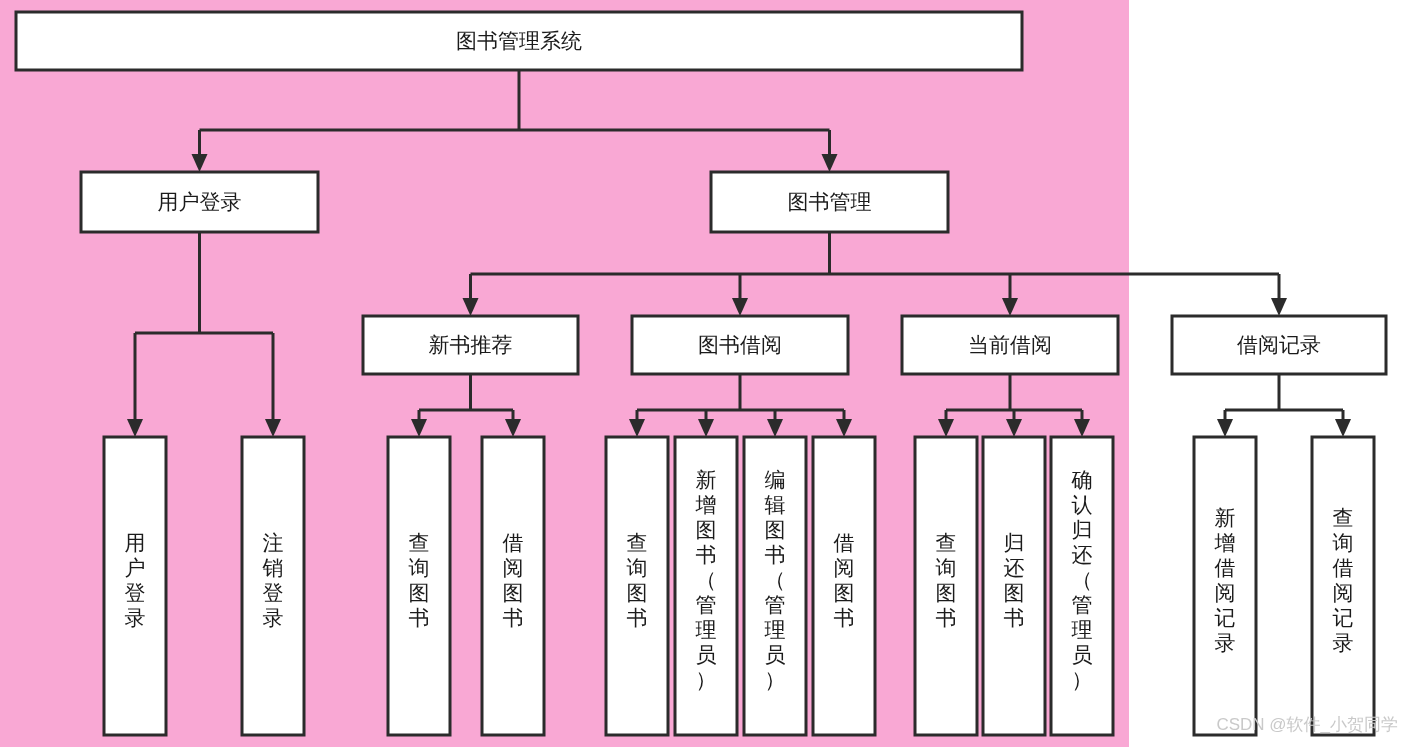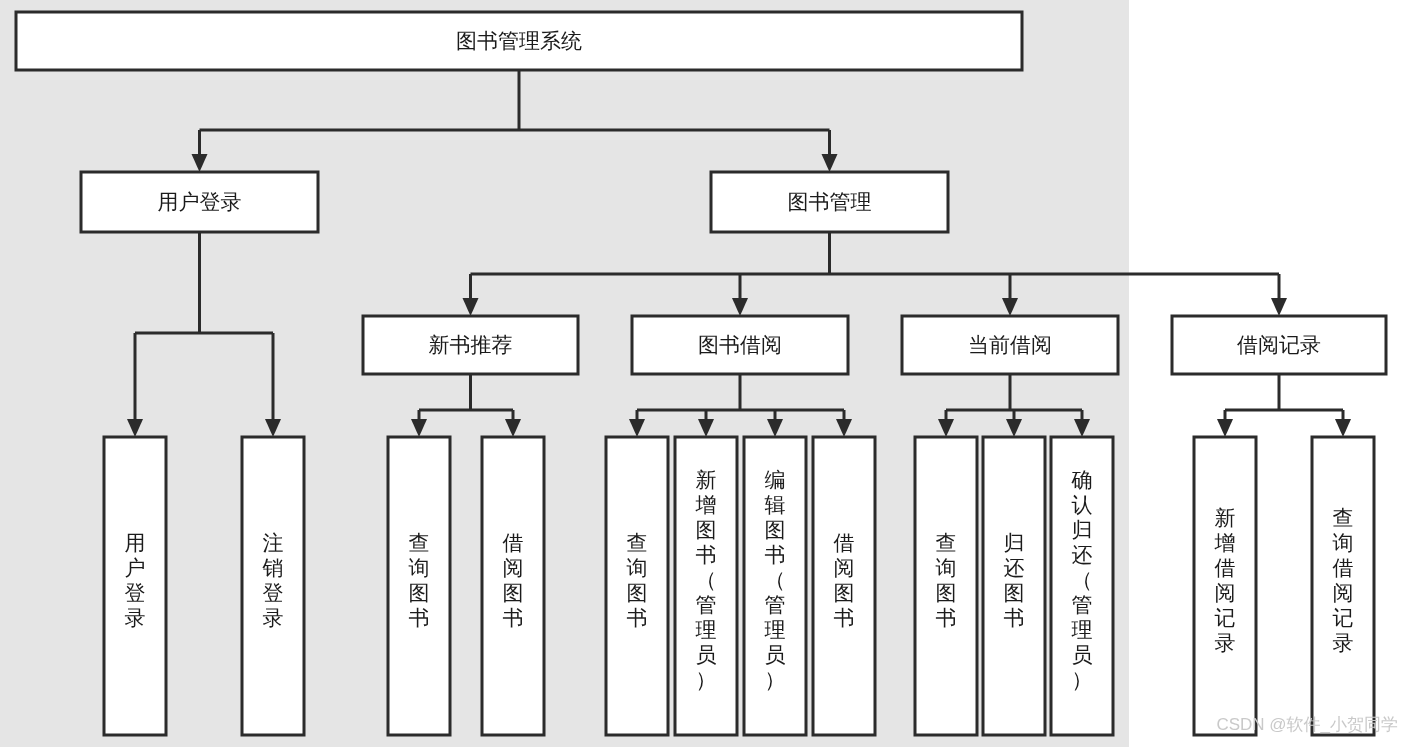--- a/index.html
+++ b/index.html
@@ -12,21 +12,21 @@
     width: 1405px;
     height: 747px;
     font-family: "Liberation Sans", "DejaVu Sans", sans-serif;
     overflow: hidden;
     position: relative;
   }
   #diagram-root {
     position: relative;
     width: 1129px;
     height: 747px;
-    background: #e5e5e5;
+    background: #f9a8d4;
   }
   svg.diagram-canvas {
     position: absolute;
     left: 0;
     top: 0;
     width: 1405px;
     height: 747px;
     display: block;
   }
   .node-box {

